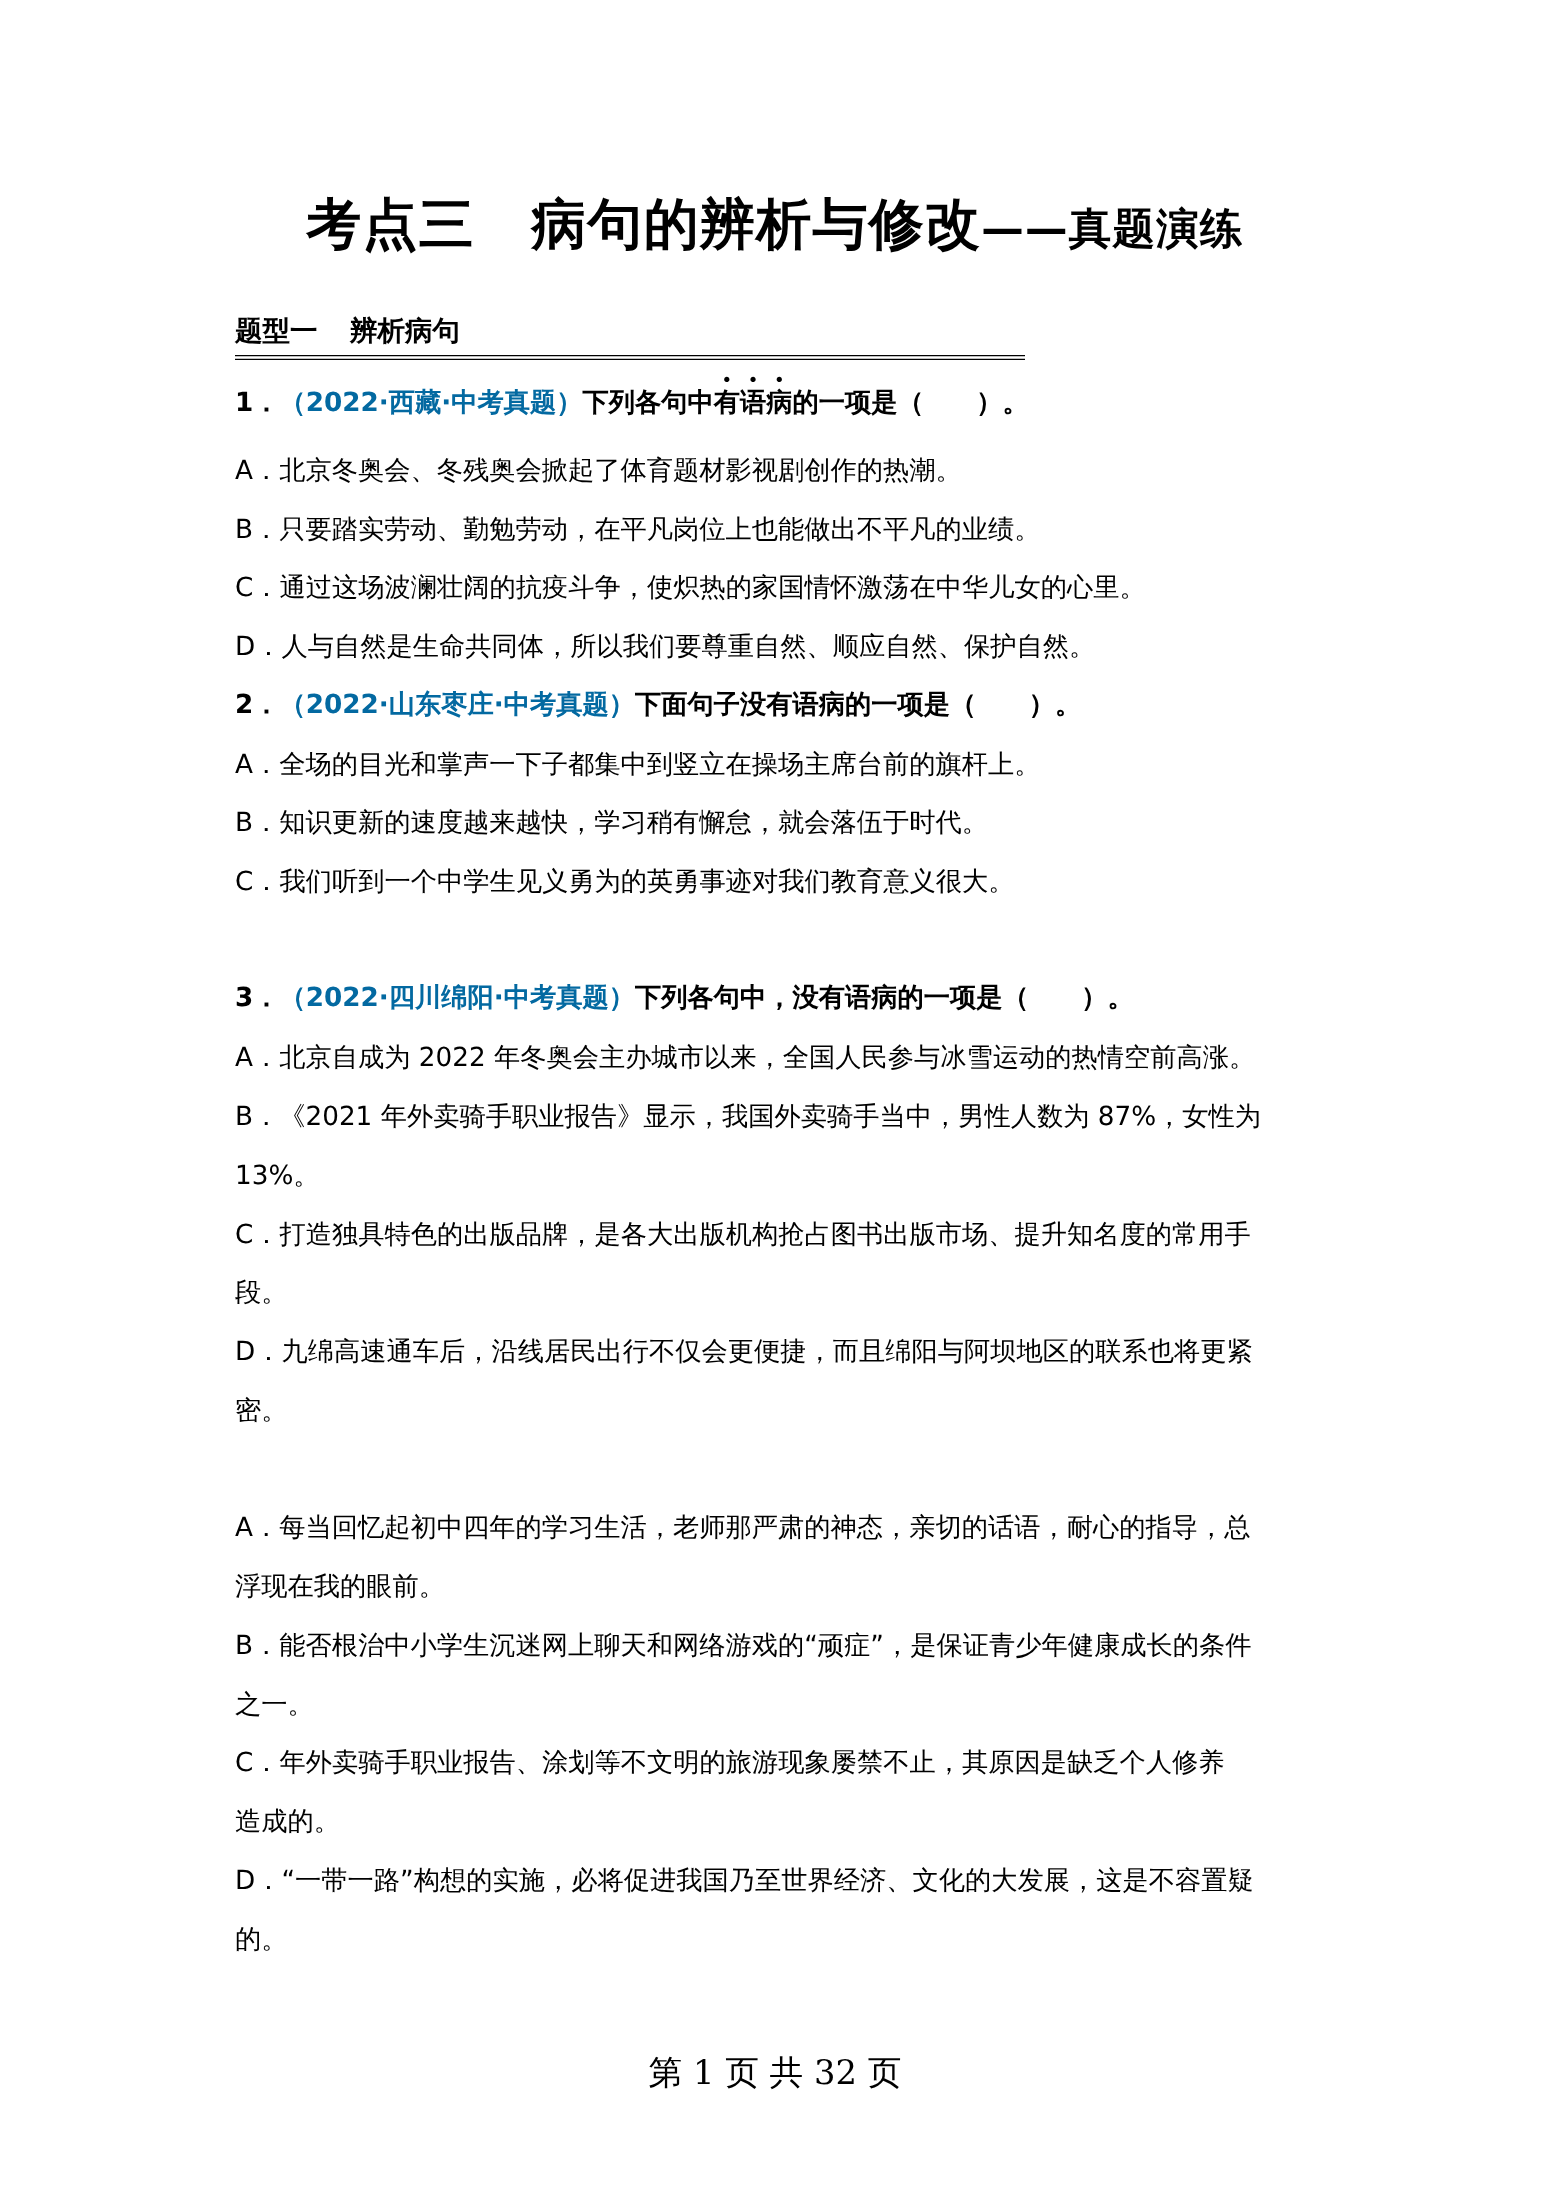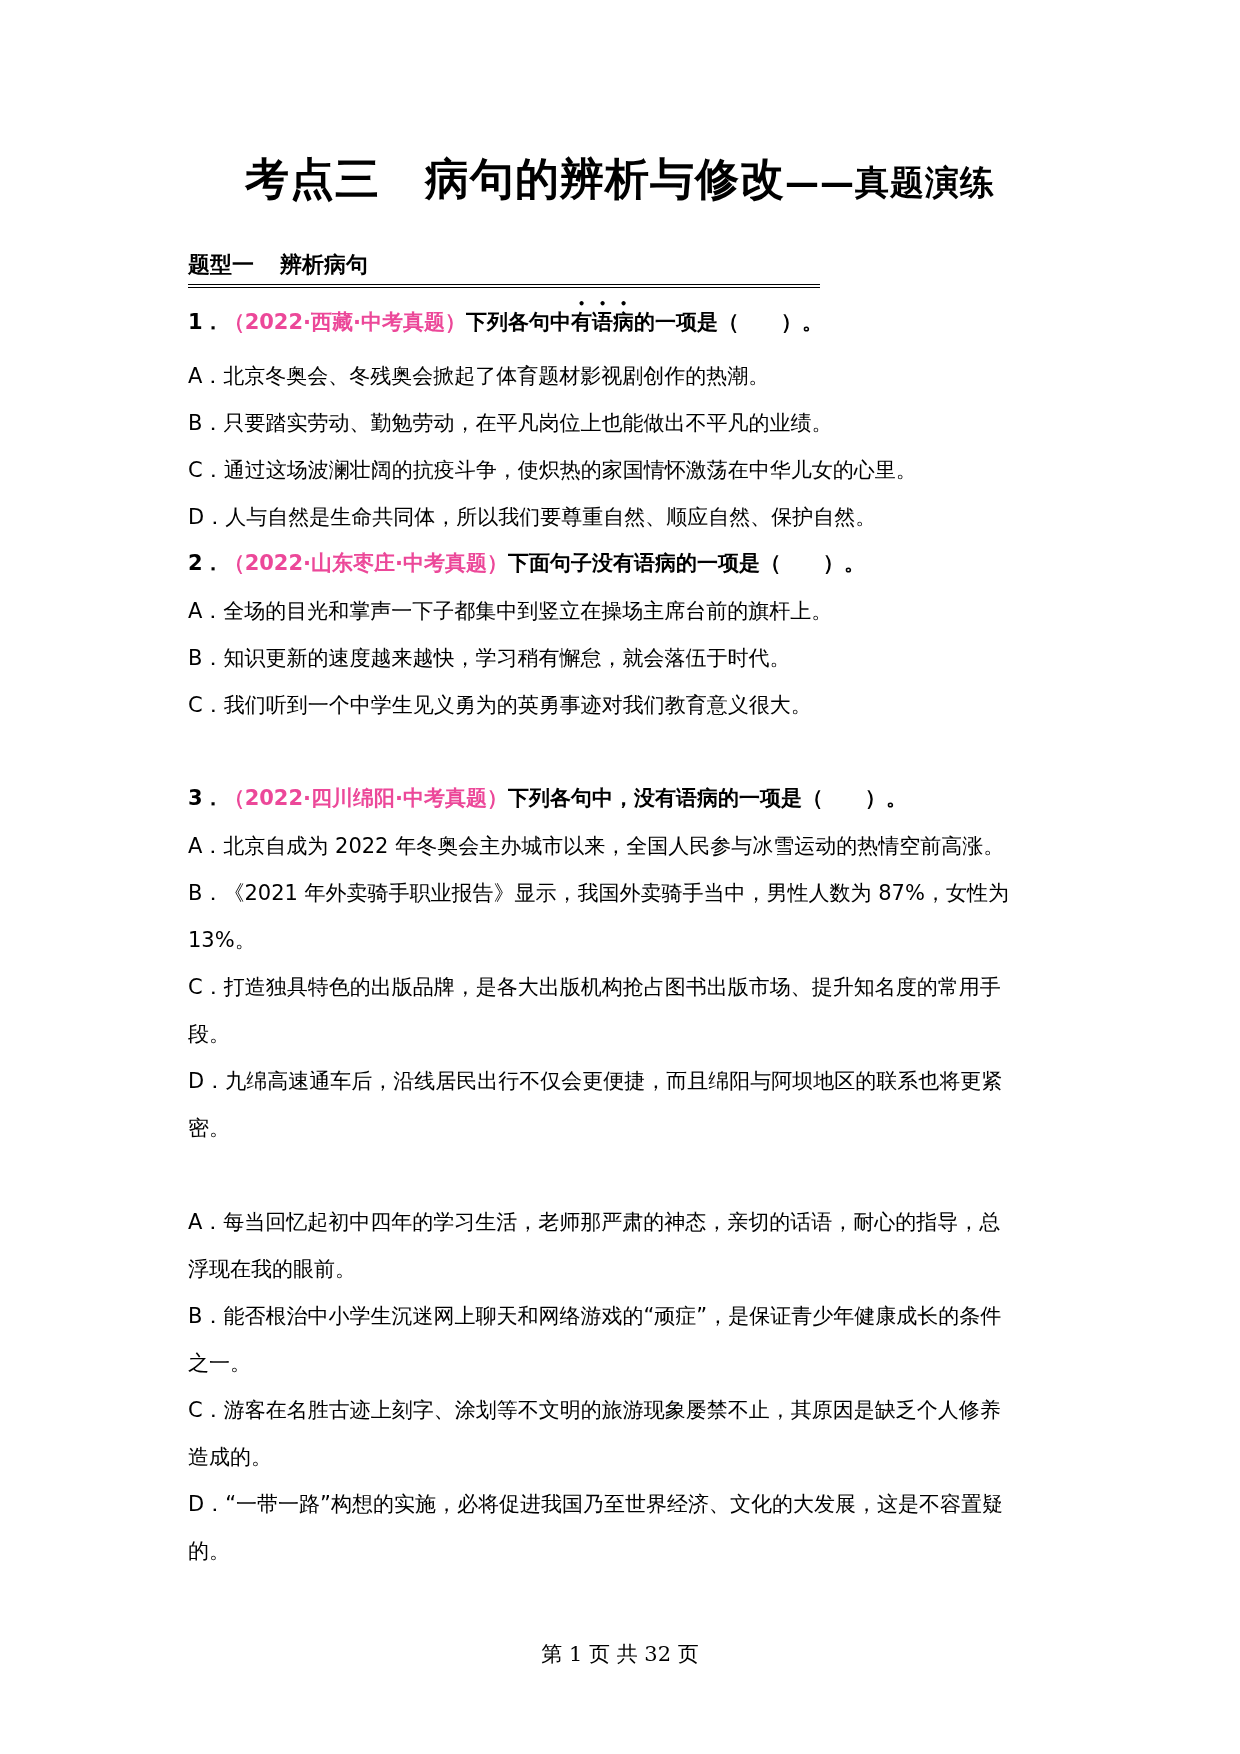--- a/index.html
+++ b/index.html
@@ -7,26 +7,26 @@
          font-family: "DejaVu Sans", "Liberation Sans", sans-serif; color: #000; }
   .page { position: absolute; left: 0; top: 0; width: 1240px; height: 1754px; border-radius: 22px; }
   .title { position: absolute; top: 150px; left: 0; width: 1240px; text-align: center;
            font-weight: bold; font-size: 44px; letter-spacing: 1px; white-space: nowrap; }
   .title .sub { font-size: 34px; }
   .section { position: absolute; left: 188px; top: 250px; width: 632px; height: 34px;
              font-weight: bold; font-size: 22px; border-bottom: 4px double #000; }
   .section .sec-name { margin-left: 26px; }
   .line { position: absolute; left: 188px; font-size: 21px; white-space: nowrap; line-height: 28px; }
   .q { font-weight: bold; }
-  .src { color: #ec4899; font-weight: bold; }
+  .src { color: #0369a1; font-weight: bold; }
   .dot-wrap { position: relative; display: inline-block; }
   .dot-wrap::before { content: "•"; position: absolute; top: -18px; left: 50%;
                       transform: translateX(-50%); font-size: 12px; font-weight: bold; }
   .footer { position: absolute; top: 1640px; left: 0; width: 1240px; text-align: center;
-            font-family: "DejaVu Serif", "Liberation Serif", serif; font-size: 21px; }
+            font-family: "DejaVu Serif", "Liberation Serif", serif; font-size: 27px; }
 </style>
 </head>
 <body>
 
 <div class="page">
 
   <div class="title">
     <span>考点三　病句的辨析与修改</span><span class="sub">——真题演练</span>
   </div>
 
@@ -57,19 +57,19 @@
   <div class="line" style="top:926px">13%。</div>
   <div class="line" style="top:973px">C．打造独具特色的出版品牌，是各大出版机构抢占图书出版市场、提升知名度的常用手</div>
   <div class="line" style="top:1020px">段。</div>
   <div class="line" style="top:1067px">D．九绵高速通车后，沿线居民出行不仅会更便捷，而且绵阳与阿坝地区的联系也将更紧</div>
   <div class="line" style="top:1114px">密。</div>
 
   <div class="line" style="top:1208px">A．每当回忆起初中四年的学习生活，老师那严肃的神态，亲切的话语，耐心的指导，总</div>
   <div class="line" style="top:1255px">浮现在我的眼前。</div>
   <div class="line" style="top:1302px">B．能否根治中小学生沉迷网上聊天和网络游戏的“顽症”，是保证青少年健康成长的条件</div>
   <div class="line" style="top:1349px">之一。</div>
-  <div class="line" style="top:1396px">C．游客在名胜古迹上刻字、涂划等不文明的旅游现象屡禁不止，其原因是缺乏个人修养</div>
+  <div class="line" style="top:1396px">C．年外卖骑手职业报告、涂划等不文明的旅游现象屡禁不止，其原因是缺乏个人修养</div>
   <div class="line" style="top:1443px">造成的。</div>
   <div class="line" style="top:1490px">D．“一带一路”构想的实施，必将促进我国乃至世界经济、文化的大发展，这是不容置疑</div>
   <div class="line" style="top:1537px">的。</div>
 
   <div class="footer">第 1 页 共 32 页</div>
 </div>
 
 </body></html>

